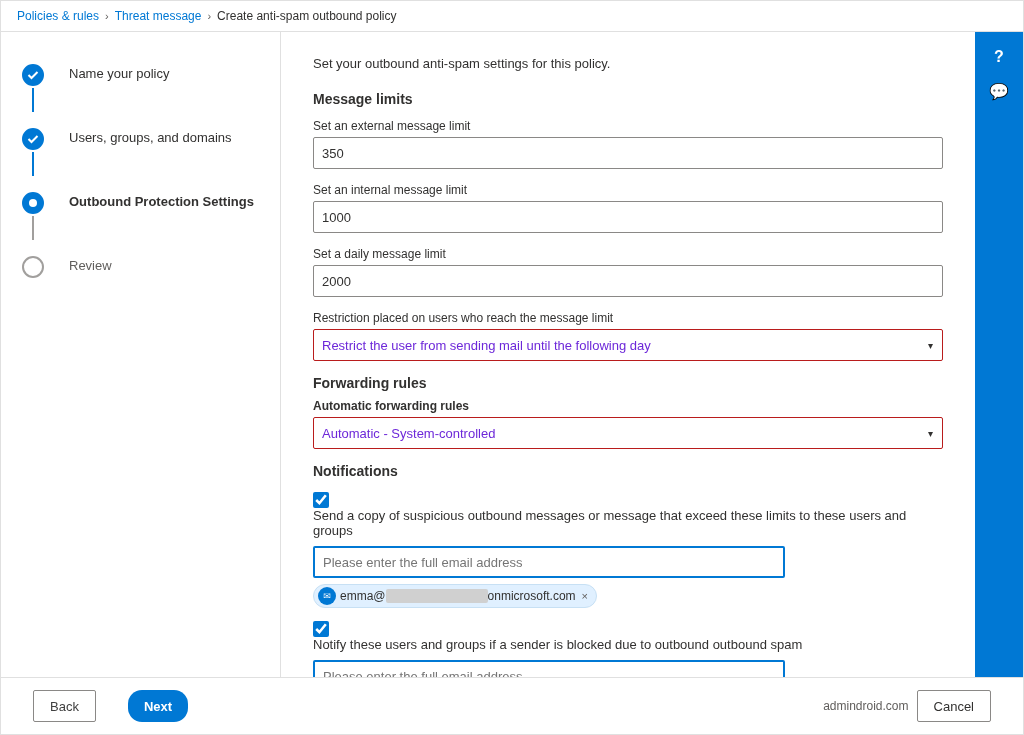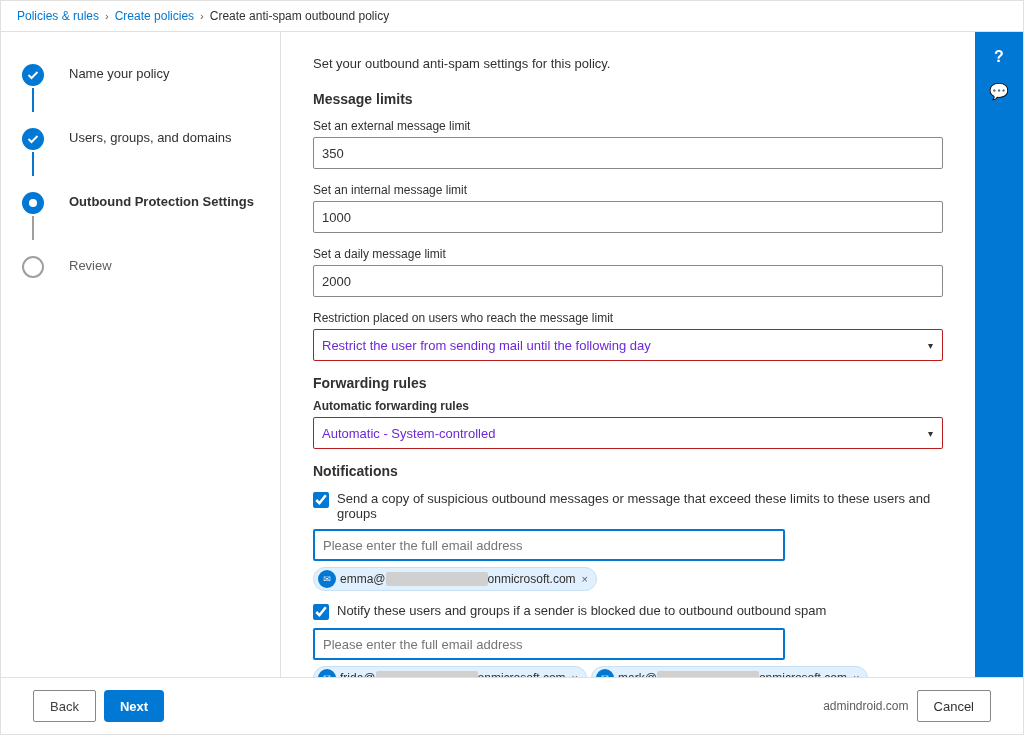--- a/index.html
+++ b/index.html
@@ -195,22 +195,22 @@
       font-weight: 700;
       color: #323130;
       margin-bottom: 4px;
     }
     .notifications-section {
       margin-top: 8px;
     }
     .checkbox-row {
       display: flex;
       align-items: flex-start;
-      gap: 8px;
       margin-bottom: 8px;
+      flex-direction: column;
     }
     .checkbox-input {
       width: 16px;
       height: 16px;
       margin-top: 1px;
       accent-color: #0078d4;
       cursor: pointer;
       flex-shrink: 0;
     }
     .checkbox-label {
@@ -297,25 +297,26 @@
       border-radius: 2px;
       font-size: 13px;
       color: #404040;
       cursor: pointer;
     }
     .btn-next {
       height: 32px;
       padding: 0 16px;
       background: #0078d4;
       border: none;
-      border-radius: 4px;
+      border-radius: 14px;
       font-size: 13px;
       color: #fff;
       cursor: pointer;
       font-weight: 600;
+      margin-left: 24px;
     }
     .btn-cancel {
       height: 32px;
       padding: 0 16px;
       background: #fff;
       border: 1px solid #8a8886;
       border-radius: 2px;
       font-size: 13px;
       color: #323130;
       cursor: pointer;
@@ -346,21 +347,21 @@
     }
   </style>
 </head>
 <body>
 
 <div class="app-container">
 
   <div class="breadcrumb">
     <a>Policies &amp; rules</a>
     <span class="breadcrumb-sep">›</span>
-    <a>Create policies</a>
+    <a>Threat message</a>
     <span class="breadcrumb-sep">›</span>
     <span class="breadcrumb-current">Create anti-spam outbound policy</span>
   </div>
 
   <div class="main-layout">
 
     <div class="wizard-sidebar">
 
       <div class="wizard-step">
         <div class="step-indicator-col">

